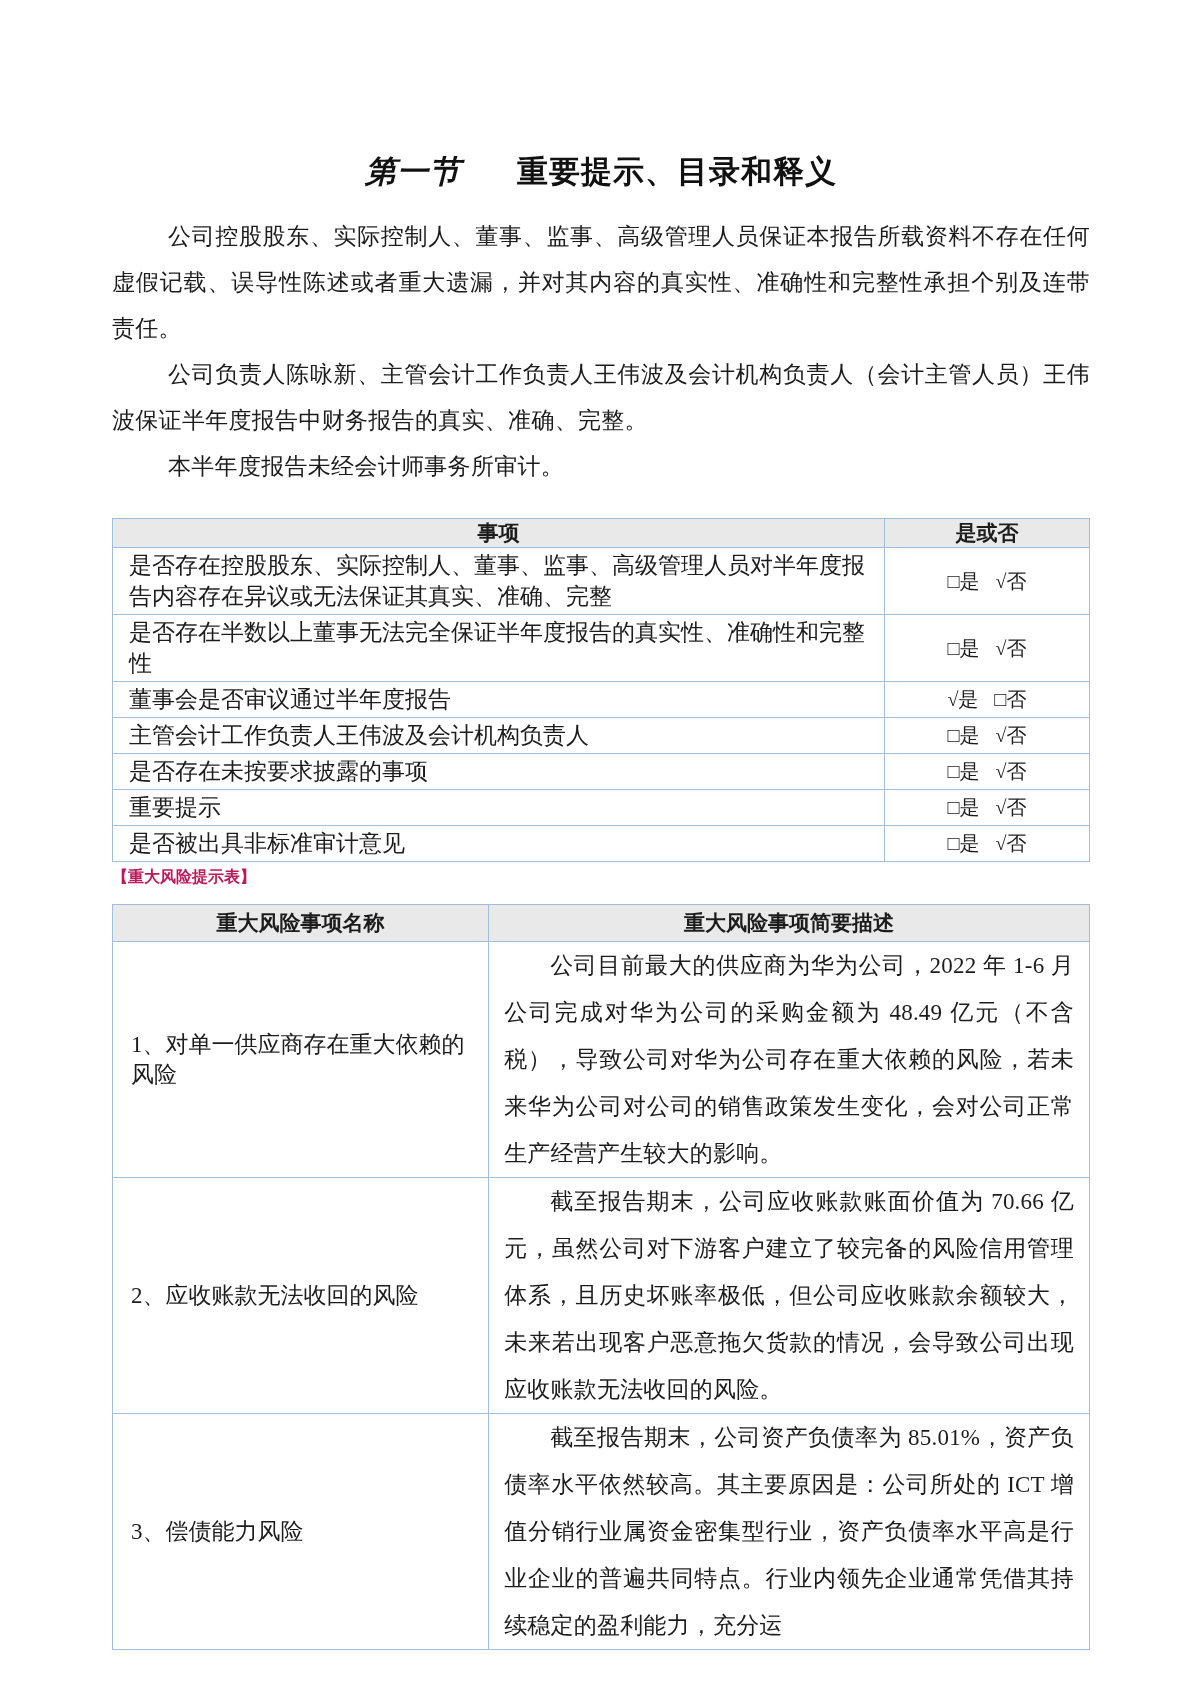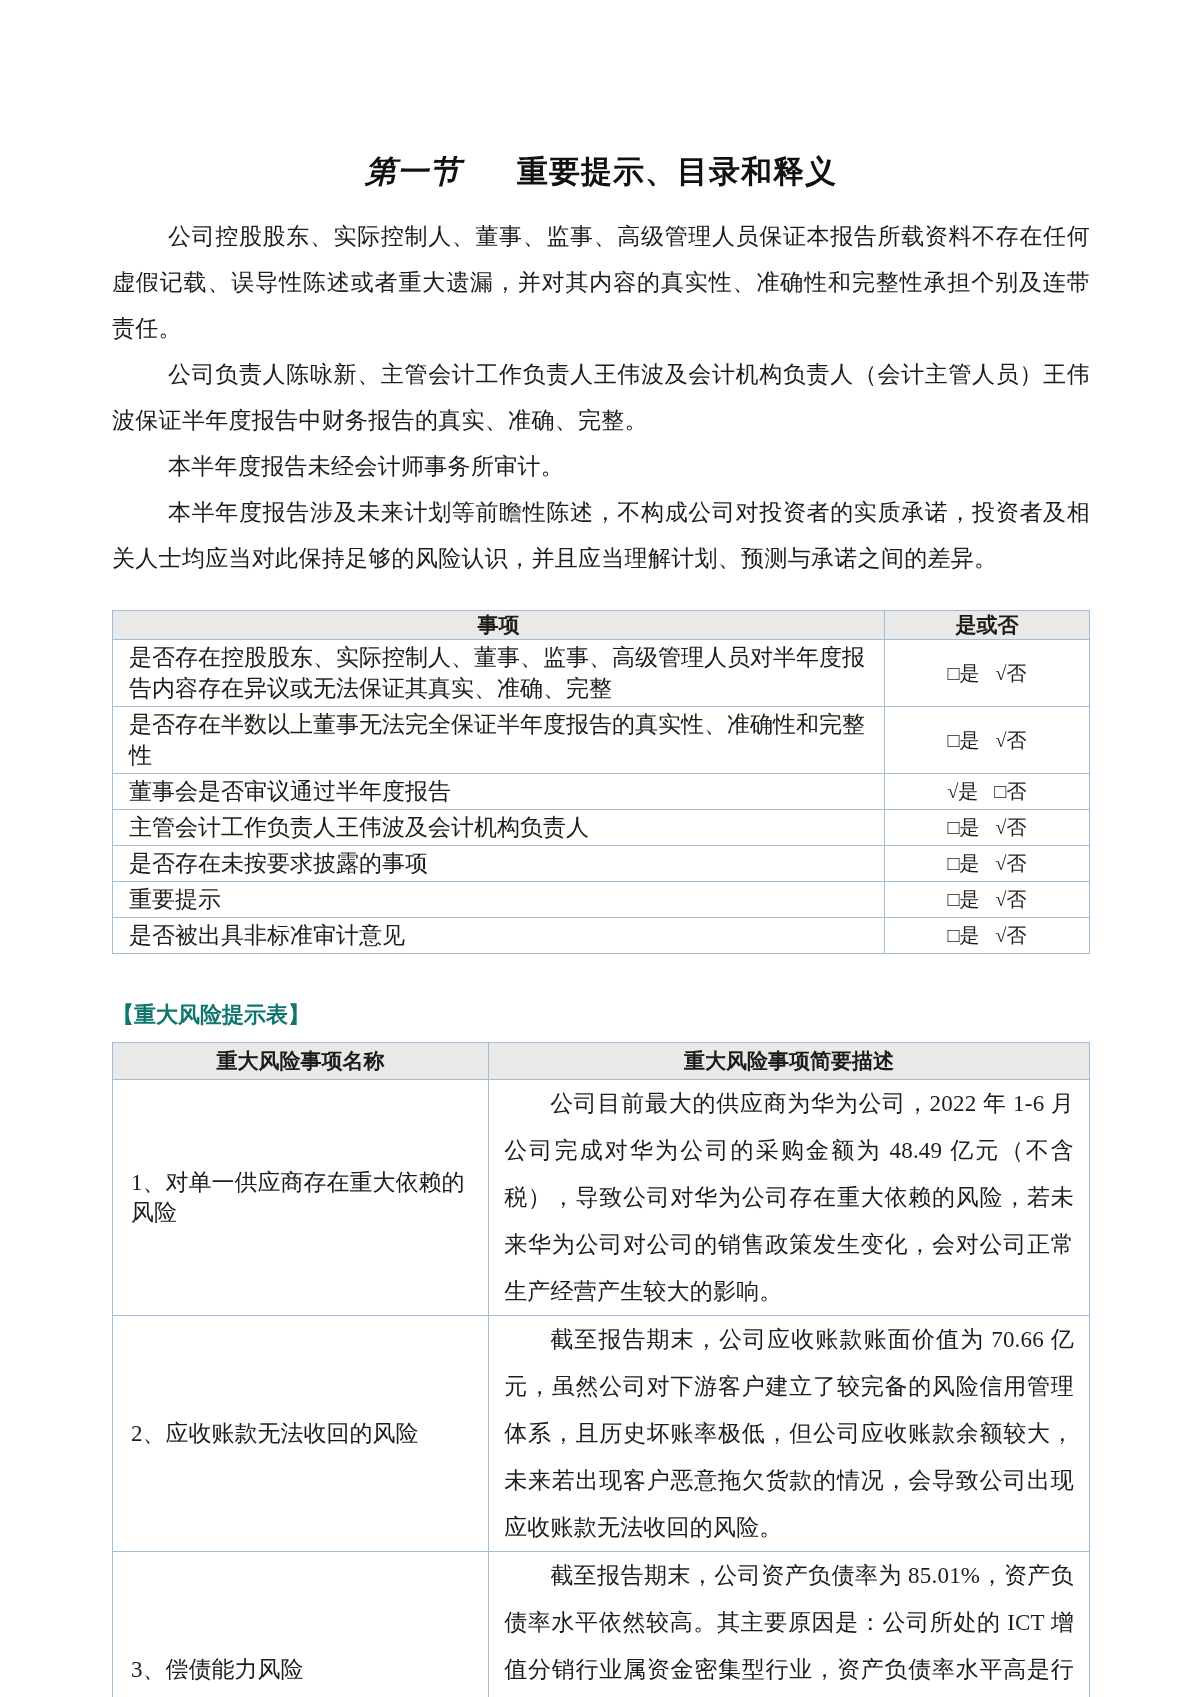--- a/index.html
+++ b/index.html
@@ -71,25 +71,24 @@
   .statement-table td.answer-cell {
     text-align: center;
     font-size: 20px;
     white-space: nowrap;
   }
   .statement-table tr.single td { height: 33px; }
   .answer-cell .no-part { margin-left: 16px; }
 
   
   .risk-heading {
-    margin-top: 46px;
     font-family: "Liberation Sans", sans-serif;
-    font-size: 22px;
+    font-size: 16px;
     font-weight: bold;
-    color: #0f766e;
+    color: #be185d;
     line-height: 30px;
   }
   .risk-table { margin-top: 12px; }
   .risk-table th { height: 37px; font-size: 21px; }
   .risk-table col.c-name { width: 38.5%; }
   .risk-table col.c-desc { width: 61.5%; }
   .risk-table td.name-cell {
     padding: 4px 8px 4px 18px;
     line-height: 30px;
     text-align: left;
@@ -109,21 +108,20 @@
 <div class="page">
 
   <div class="doc-title">
     <span class="t1">第一节</span><span class="t2">重要提示、目录和释义</span>
   </div>
 
   <div class="intro">
     <p>公司控股股东、实际控制人、董事、监事、高级管理人员保证本报告所载资料不存在任何虚假记载、误导性陈述或者重大遗漏，并对其内容的真实性、准确性和完整性承担个别及连带责任。</p>
     <p>公司负责人陈咏新、主管会计工作负责人王伟波及会计机构负责人（会计主管人员）王伟波保证半年度报告中财务报告的真实、准确、完整。</p>
     <p>本半年度报告未经会计师事务所审计。</p>
-    <p>本半年度报告涉及未来计划等前瞻性陈述，不构成公司对投资者的实质承诺，投资者及相关人士均应当对此保持足够的风险认识，并且应当理解计划、预测与承诺之间的差异。</p>
   </div>
 
   <table class="statement-table">
     <colgroup>
         <col class="c-item">
         <col class="c-answer">
       </colgroup>
     <thead>
       <tr>
         <th>事项</th>

